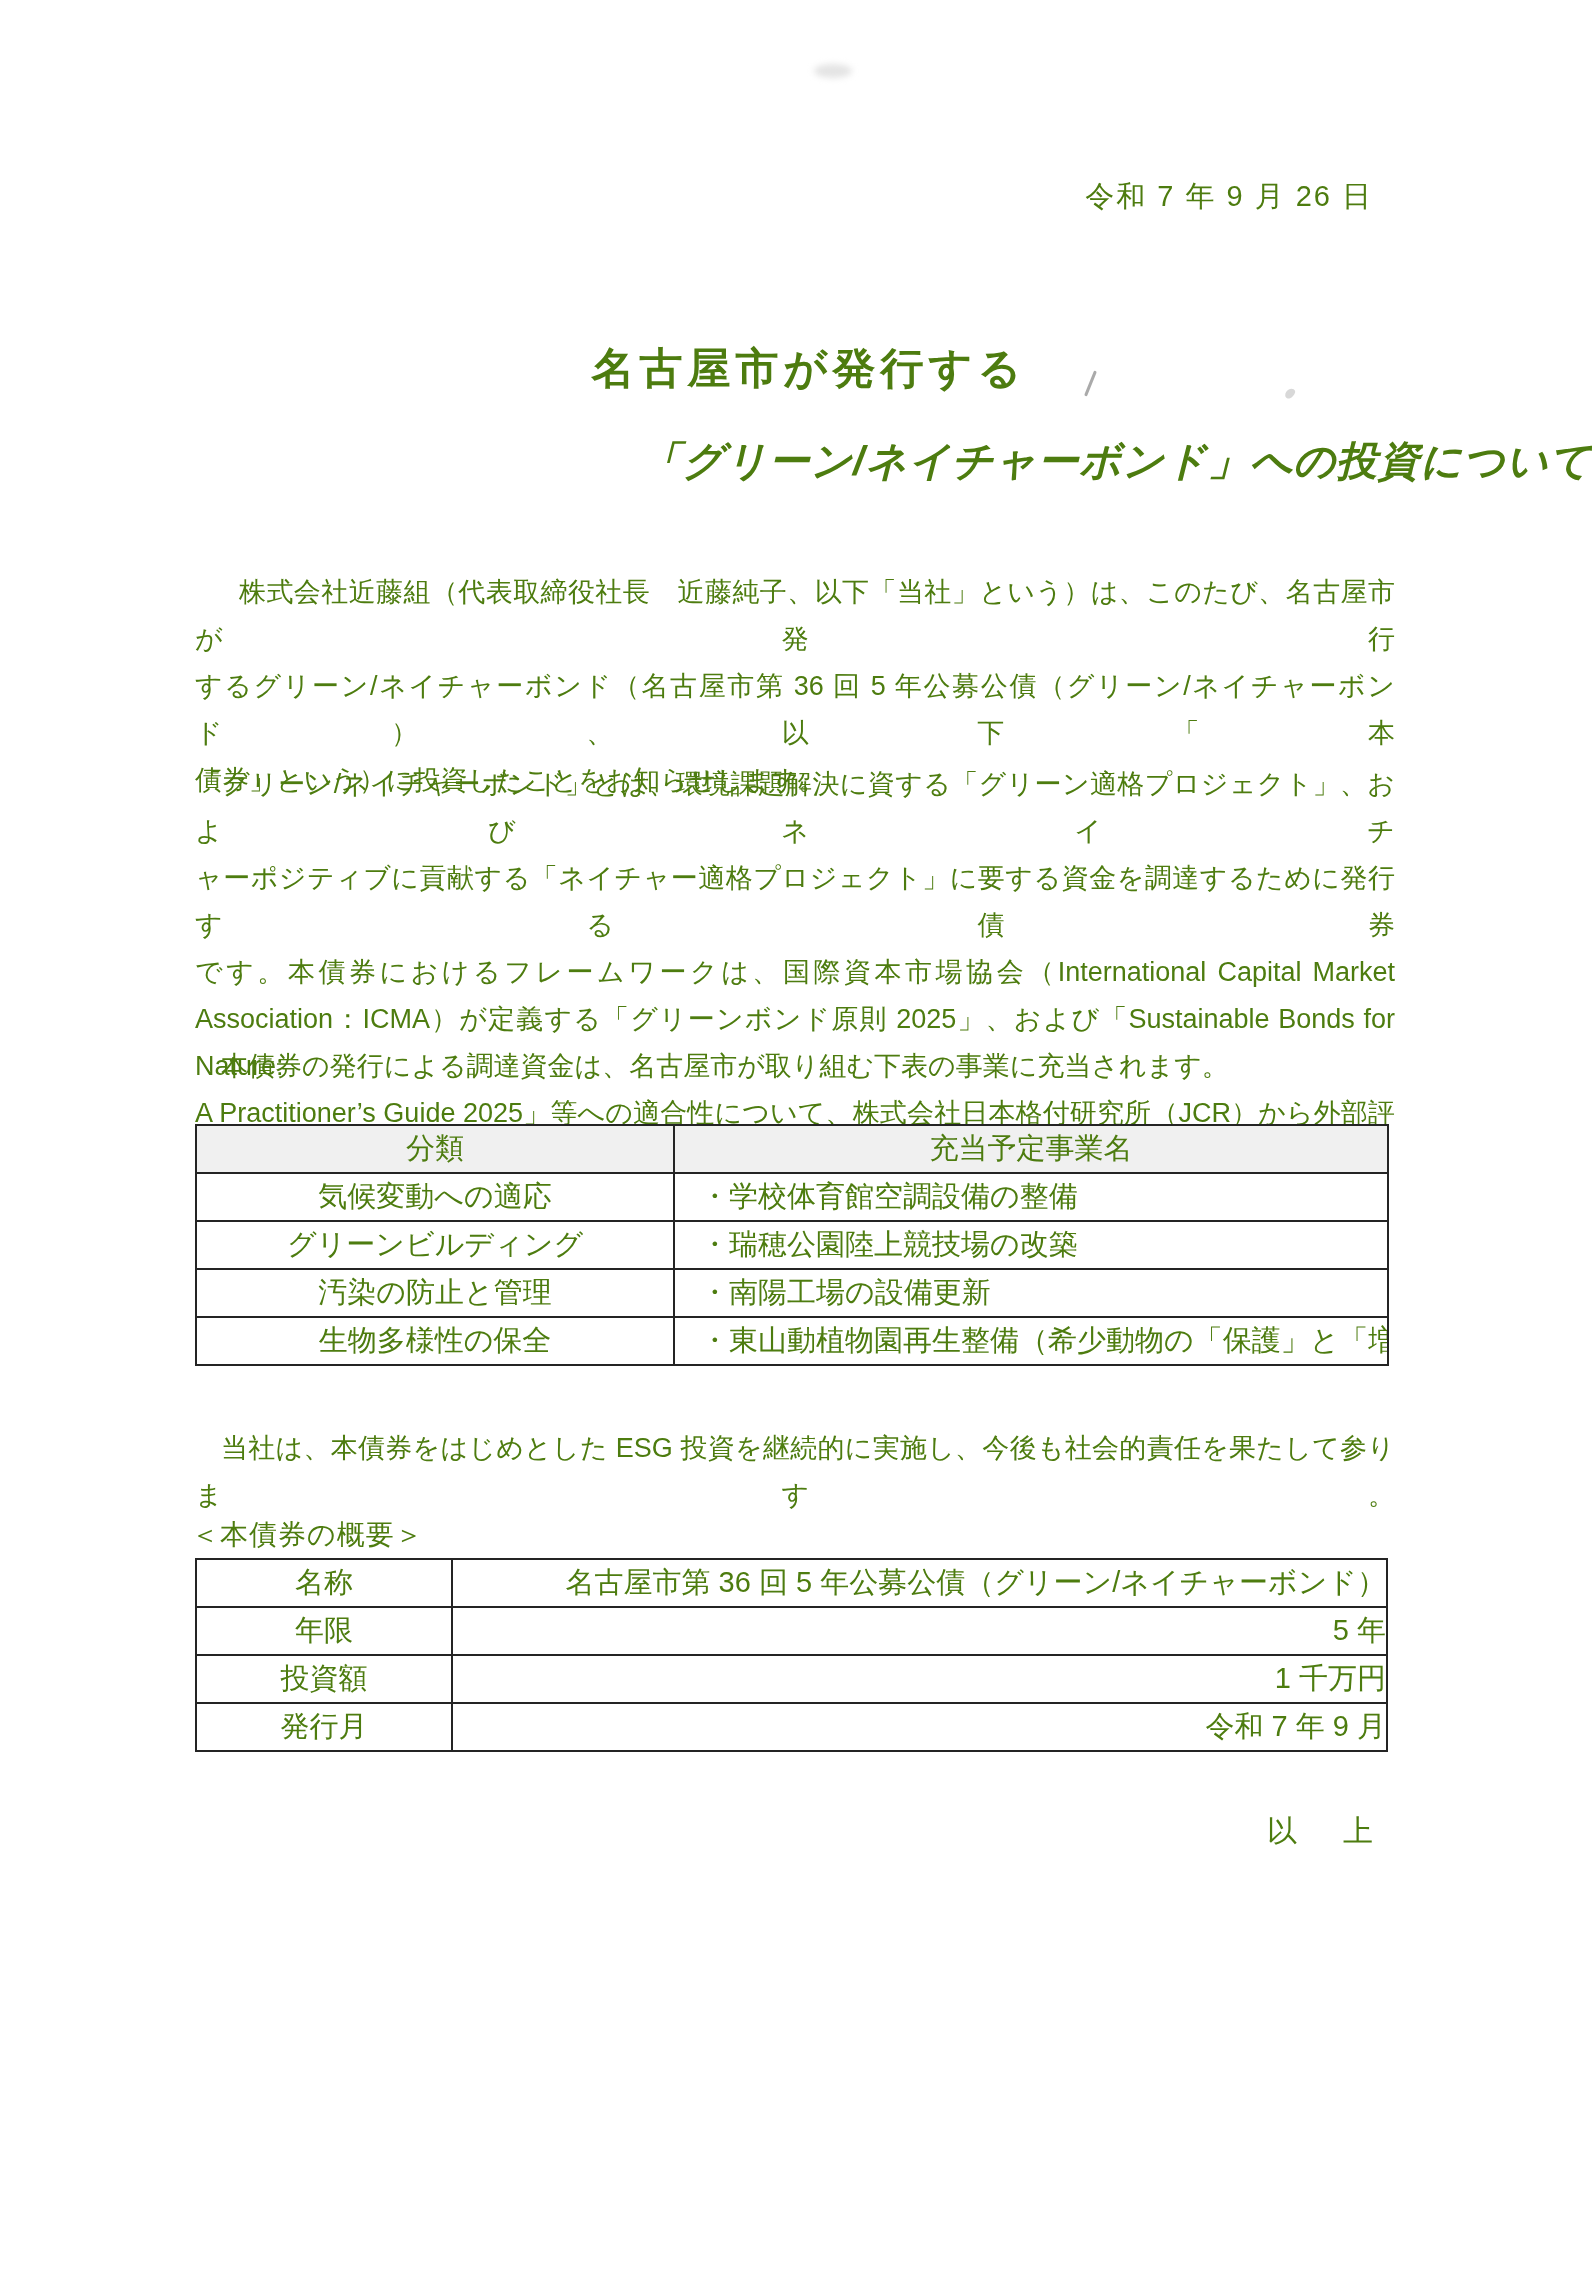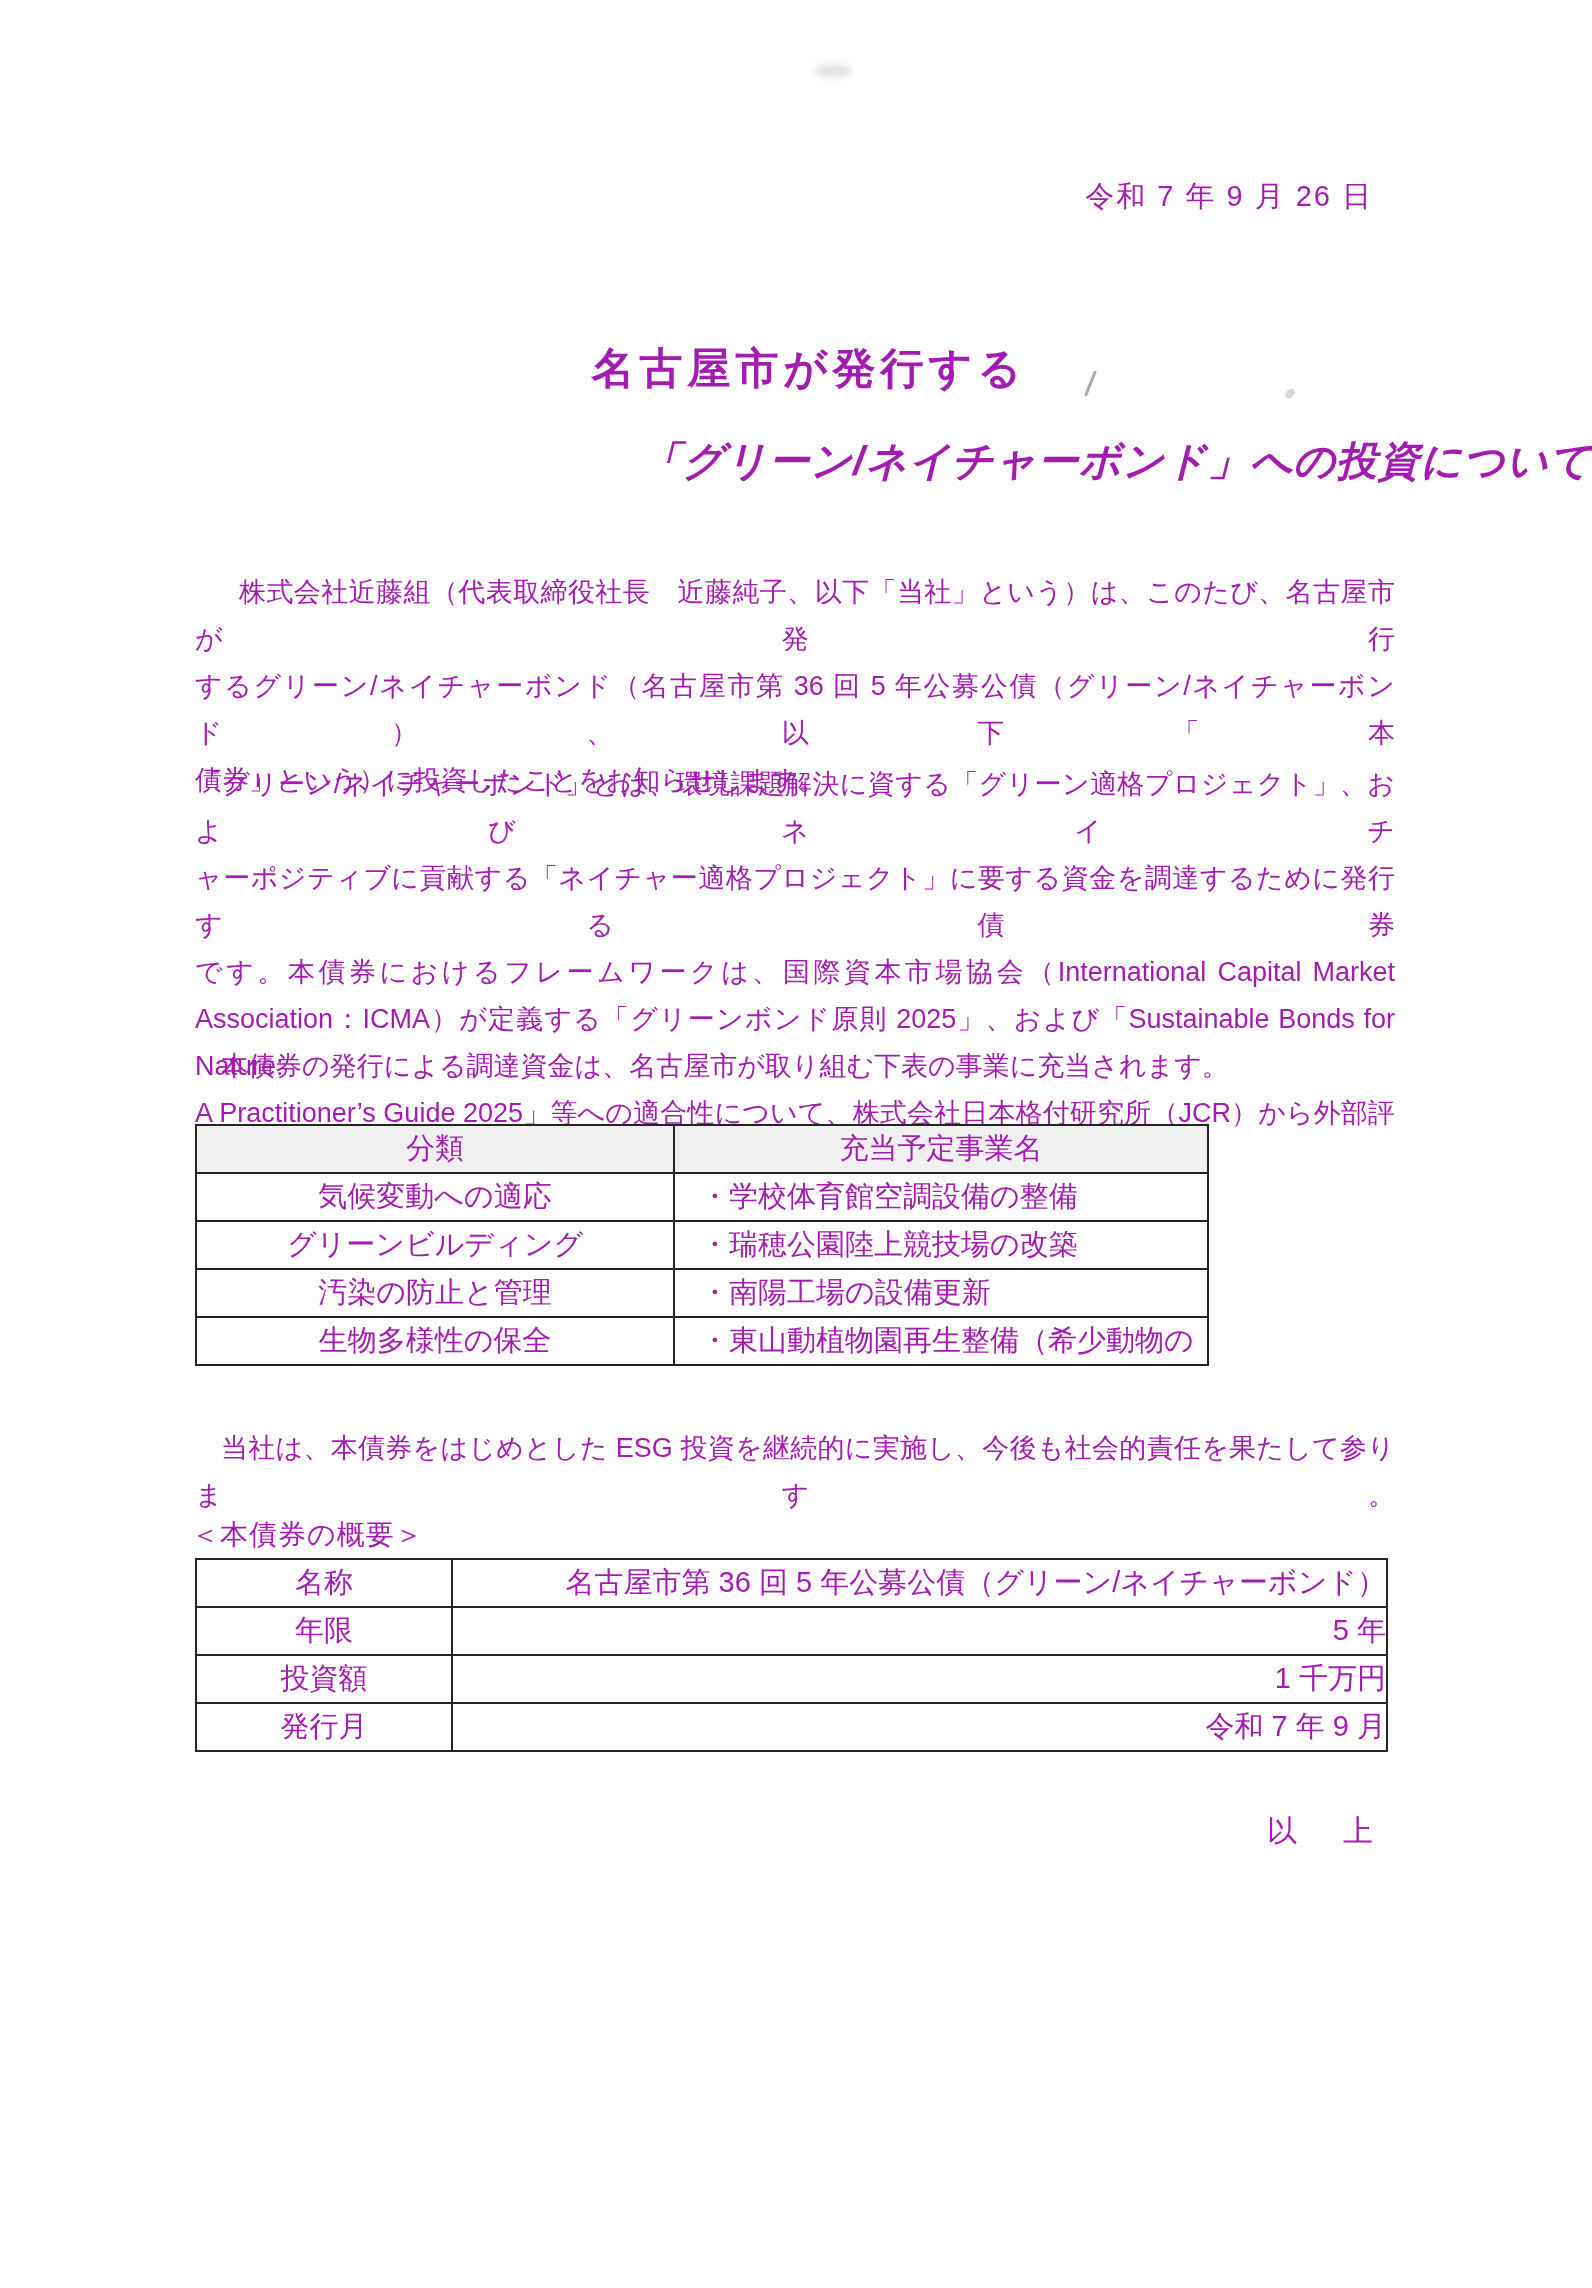--- a/index.html
+++ b/index.html
@@ -1,18 +1,18 @@
 <!DOCTYPE html>
 <html><head>
 <meta charset="utf-8">
 <style>
   html,body { margin:0; padding:0; background:#888; }
   .page {
     position:relative; width:1592px; height:2289px; margin:0 auto;
-    background:#ffffff; color:#a21caf;
+    background:#ffffff; color:#4d7c0f;
     font-family:"Liberation Sans","DejaVu Sans",sans-serif;
     overflow:hidden;
   }
   .date {
     position:absolute; top:177px; right:219px;
     font-size:29px; letter-spacing:2px;
   }
   .title-1 {
     position:absolute; top:340px; left:13px; width:100%;
     text-align:center; font-size:43px; font-weight:600; letter-spacing:5px;
@@ -35,21 +35,21 @@
   .ind1 { text-indent:26px; }
 
   table.tbl {
     position:absolute; left:195px; border-collapse:collapse; table-layout:fixed;
     background:#ffffff;
   }
   table.tbl td, table.tbl th {
     border:2px solid #242424; padding:0; font-weight:400;
     font-size:29px; vertical-align:middle; overflow:hidden; white-space:nowrap;
   }
-  .alloc { top:1124px; width:1014px; }
+  .alloc { top:1124px; width:1194px; }
   .alloc tr { height:48px; }
   .alloc th { background:#f0f0f0; text-align:center; }
   .alloc .cat { width:476px; text-align:center; }
   .alloc .proj { text-align:left; padding-left:25px; }
 
   .ovw-head { position:absolute; left:191px; top:1516px; font-size:28px; letter-spacing:1px; }
   .ovw { top:1558px; width:1193px; }
   .ovw tr { height:48px; }
   .ovw .lbl { width:254px; text-align:center; }
   .ovw .val { text-align:right; padding-left:16px; }

